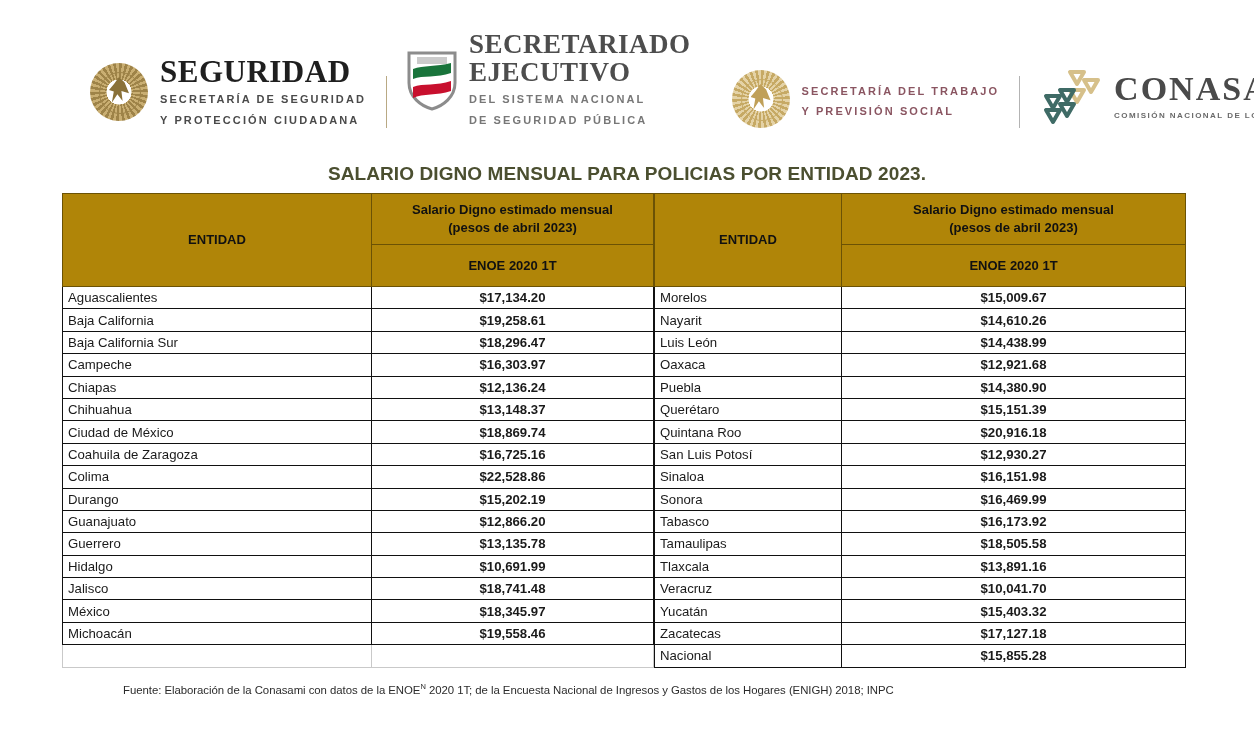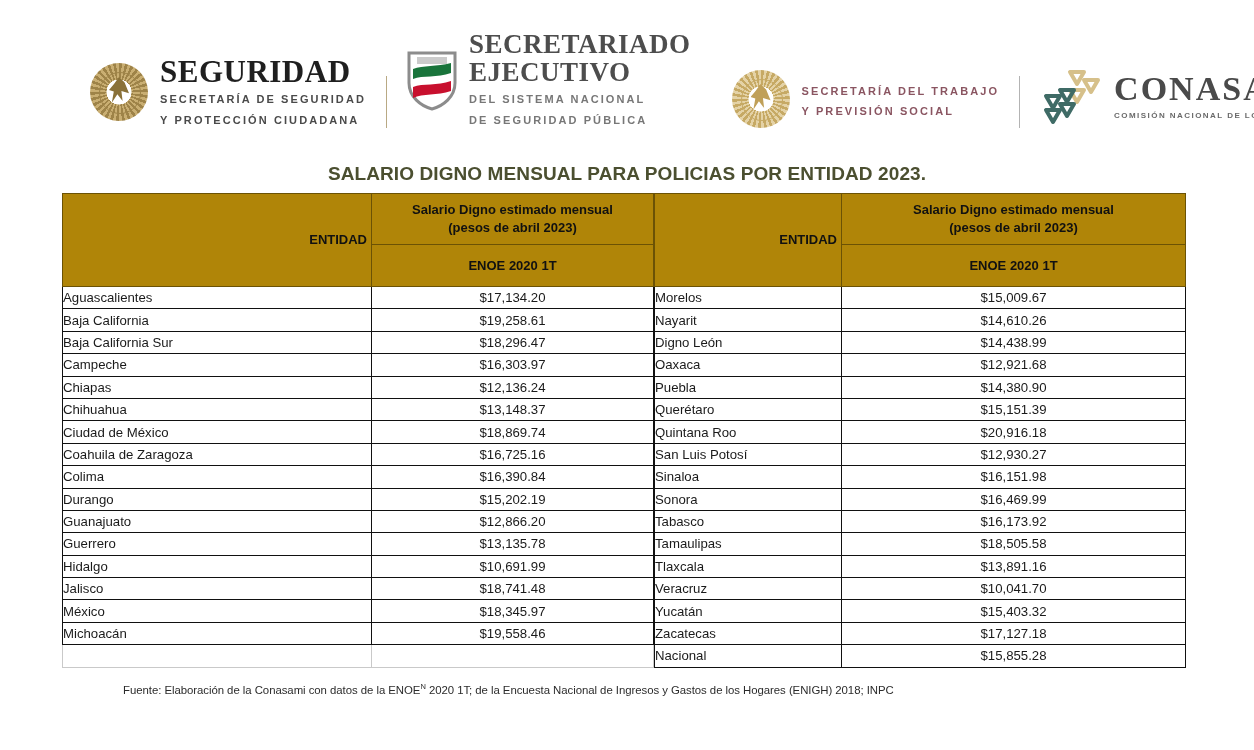--- a/index.html
+++ b/index.html
@@ -160,31 +160,32 @@
   th.head {
     background: #b08508;
     color: #111111;
     font-size: 13px;
     font-weight: bold;
     text-align: center;
     border: 1px solid #6b5205;
     line-height: 1.35;
     padding: 3px 4px;
   }
-  th.head.ent-head { height: 78px; text-align: right; }
+  th.head.ent-head { height: 78px; }
   th.head.sal-head { height: 51px; }
   th.head.enoe-head { height: 42px; }
 
   td.ent {
     text-align: left;
+    padding-left: 5px;
     white-space: nowrap;
   }
   td.val {
     text-align: center;
-    font-weight: normal;
+    font-weight: bold;
   }
   td.blank { border-color: #c9c9c9; background: #ffffff; }
 
   
   .footer {
     position: absolute;
     left: 88px; top: 682px;
     font-size: 11.4px;
     color: #2b2b2b;
     letter-spacing: -0.05px;
@@ -311,21 +312,21 @@
           <tr>
             <td class="ent">Ciudad de México</td>
             <td class="val">$18,869.74</td>
           </tr>
           <tr>
             <td class="ent">Coahuila de Zaragoza</td>
             <td class="val">$16,725.16</td>
           </tr>
           <tr>
             <td class="ent">Colima</td>
-            <td class="val">$16,390.84</td>
+            <td class="val">$22,528.86</td>
           </tr>
           <tr>
             <td class="ent">Durango</td>
             <td class="val">$15,202.19</td>
           </tr>
           <tr>
             <td class="ent">Guanajuato</td>
             <td class="val">$12,866.20</td>
           </tr>
           <tr>
@@ -375,21 +376,21 @@
       <tbody>
           <tr>
             <td class="ent">Morelos</td>
             <td class="val">$15,009.67</td>
           </tr>
           <tr>
             <td class="ent">Nayarit</td>
             <td class="val">$14,610.26</td>
           </tr>
           <tr>
-            <td class="ent">Digno León</td>
+            <td class="ent">Luis León</td>
             <td class="val">$14,438.99</td>
           </tr>
           <tr>
             <td class="ent">Oaxaca</td>
             <td class="val">$12,921.68</td>
           </tr>
           <tr>
             <td class="ent">Puebla</td>
             <td class="val">$14,380.90</td>
           </tr>

